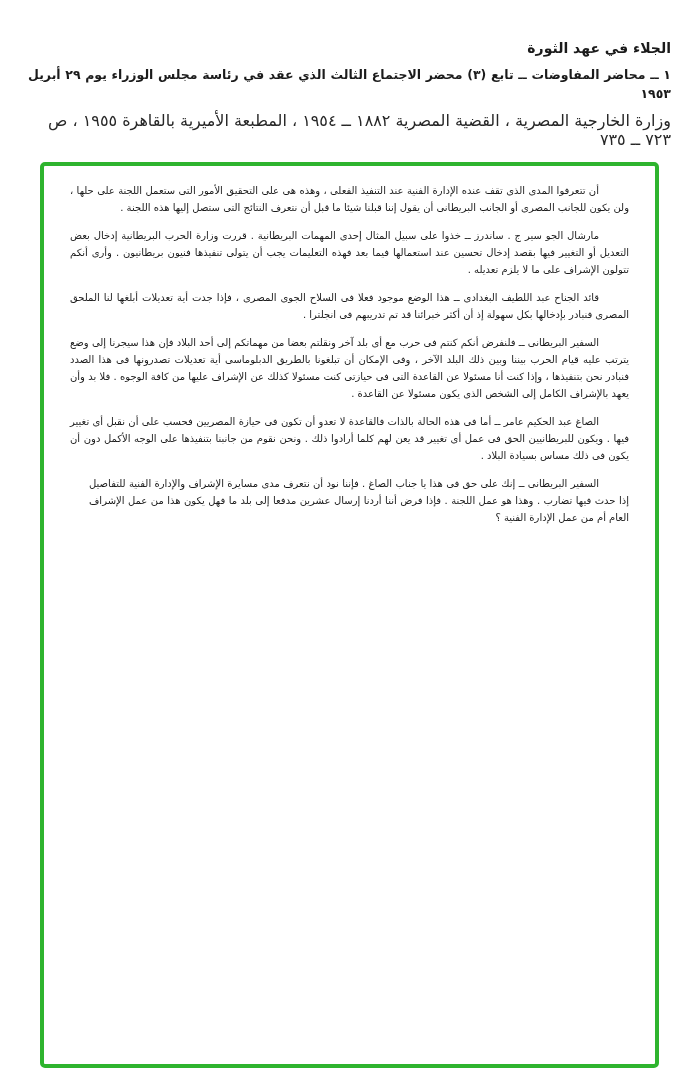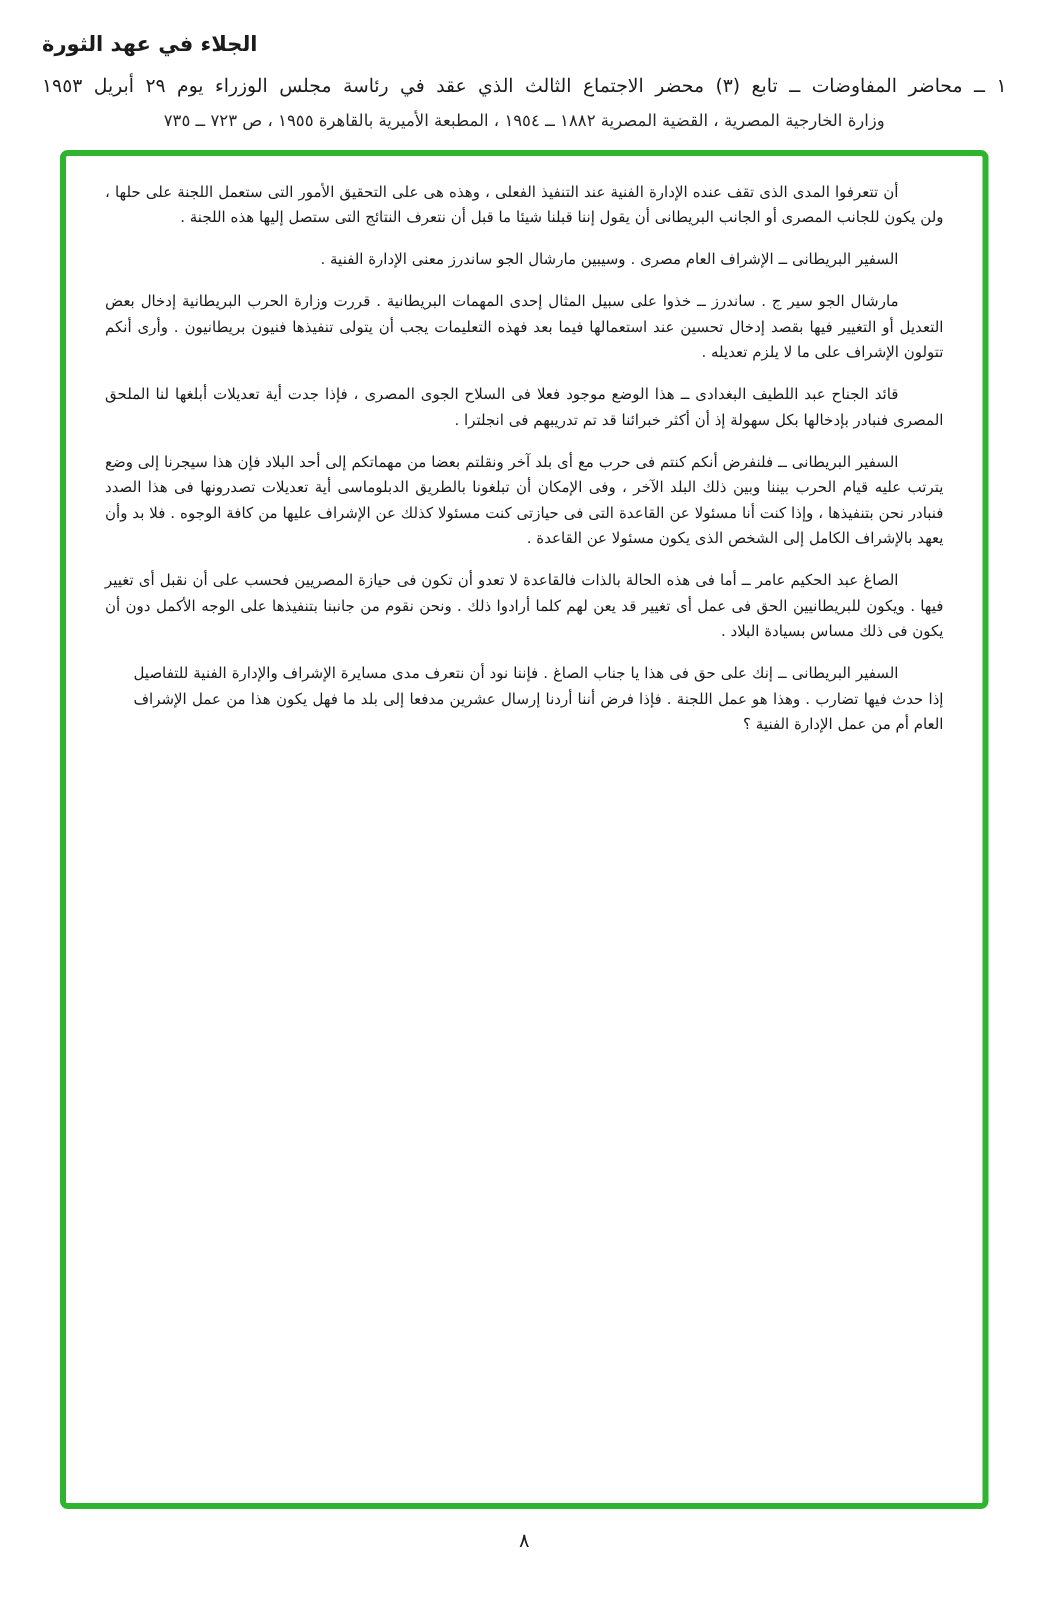--- a/index.html
+++ b/index.html
@@ -16,37 +16,36 @@
     position: relative;
     overflow: hidden;
   }
   .page {
     box-sizing: border-box;
     width: 699px;
     height: 1073px;
     padding: 16px 28px 0 28px;
   }
   .doc-title {
-    text-align: left;
+    text-align: right;
     font-size: 14px;
     font-weight: bold;
-    margin: 6px 0 10px 0;
+    margin: 24px 0 10px 0;
     letter-spacing: 0.5px;
   }
   .doc-subtitle {
     font-size: 12.5px;
-    font-weight: normal;
+    font-weight: bold;
     text-align: justify;
     text-align-last: justify;
     margin: 0 0 7px 0;
     line-height: 1.5;
   }
   .doc-source {
-    font-size: 11px;
-    text-align: center;
+    font-size: 16px;
     margin: 0 0 13px 0;
     color: #272727;
   }
   .content-box {
     box-sizing: border-box;
     border: 4px solid var(--green, #2eb42e);
     border-radius: 5px;
     margin: 0 12px;
     padding: 16px 26px 18px 26px;
     min-height: 906px;
@@ -75,21 +74,20 @@
 
   <div class="doc-title">الجلاء في عهد الثورة</div>
 
   <div class="doc-subtitle">١ ــ محاضر المفاوضات ــ تابع (٣) محضر الاجتماع الثالث الذي عقد في رئاسة مجلس الوزراء يوم ٢٩ أبريل ١٩٥٣</div>
 
   <div class="doc-source">وزارة الخارجية المصرية ، القضية المصرية ١٨٨٢ ــ ١٩٥٤ ، المطبعة الأميرية بالقاهرة ١٩٥٥ ، ص ٧٢٣ ــ ٧٣٥</div>
 
   <div class="content-box">
     <div>
         <p>أن تتعرفوا المدى الذى تقف عنده الإدارة الفنية عند التنفيذ الفعلى ، وهذه هى على التحقيق الأمور التى ستعمل اللجنة على حلها ، ولن يكون للجانب المصرى أو الجانب البريطانى أن يقول إننا قبلنا شيئا ما قبل أن نتعرف النتائج التى ستصل إليها هذه اللجنة .</p>
-        <p>السفير البريطانى ــ الإشراف العام مصرى . وسيبين مارشال الجو ساندرز معنى الإدارة الفنية .</p>
         <p>مارشال الجو سير ج . ساندرز ــ خذوا على سبيل المثال إحدى المهمات البريطانية . قررت وزارة الحرب البريطانية إدخال بعض التعديل أو التغيير فيها بقصد إدخال تحسين عند استعمالها فيما بعد فهذه التعليمات يجب أن يتولى تنفيذها فنيون بريطانيون . وأرى أنكم تتولون الإشراف على ما لا يلزم تعديله .</p>
         <p>قائد الجناح عبد اللطيف البغدادى ــ هذا الوضع موجود فعلا فى السلاح الجوى المصرى ، فإذا جدت أية تعديلات أبلغها لنا الملحق المصرى فنبادر بإدخالها بكل سهولة إذ أن أكثر خبرائنا قد تم تدريبهم فى انجلترا .</p>
         <p>السفير البريطانى ــ فلنفرض أنكم كنتم فى حرب مع أى بلد آخر ونقلتم بعضا من مهماتكم إلى أحد البلاد فإن هذا سيجرنا إلى وضع يترتب عليه قيام الحرب بيننا وبين ذلك البلد الآخر ، وفى الإمكان أن تبلغونا بالطريق الدبلوماسى أية تعديلات تصدرونها فى هذا الصدد فنبادر نحن بتنفيذها ، وإذا كنت أنا مسئولا عن القاعدة التى فى حيازتى كنت مسئولا كذلك عن الإشراف عليها من كافة الوجوه . فلا بد وأن يعهد بالإشراف الكامل إلى الشخص الذى يكون مسئولا عن القاعدة .</p>
         <p>الصاغ عبد الحكيم عامر ــ أما فى هذه الحالة بالذات فالقاعدة لا تعدو أن تكون فى حيازة المصريين فحسب على أن نقبل أى تغيير فيها . ويكون للبريطانيين الحق فى عمل أى تغيير قد يعن لهم كلما أرادوا ذلك . ونحن نقوم من جانبنا بتنفيذها على الوجه الأكمل دون أن يكون فى ذلك مساس بسيادة البلاد .</p>
         <p>السفير البريطانى ــ إنك على حق فى هذا يا جناب الصاغ . فإننا نود أن نتعرف مدى مسايرة الإشراف والإدارة الفنية للتفاصيل إذا حدث فيها تضارب . وهذا هو عمل اللجنة . فإذا فرض أننا أردنا إرسال عشرين مدفعا إلى بلد ما فهل يكون هذا من عمل الإشراف العام أم من عمل الإدارة الفنية ؟</p>
       </div>
   </div>
 
   <div class="page-number">٨</div>
 

